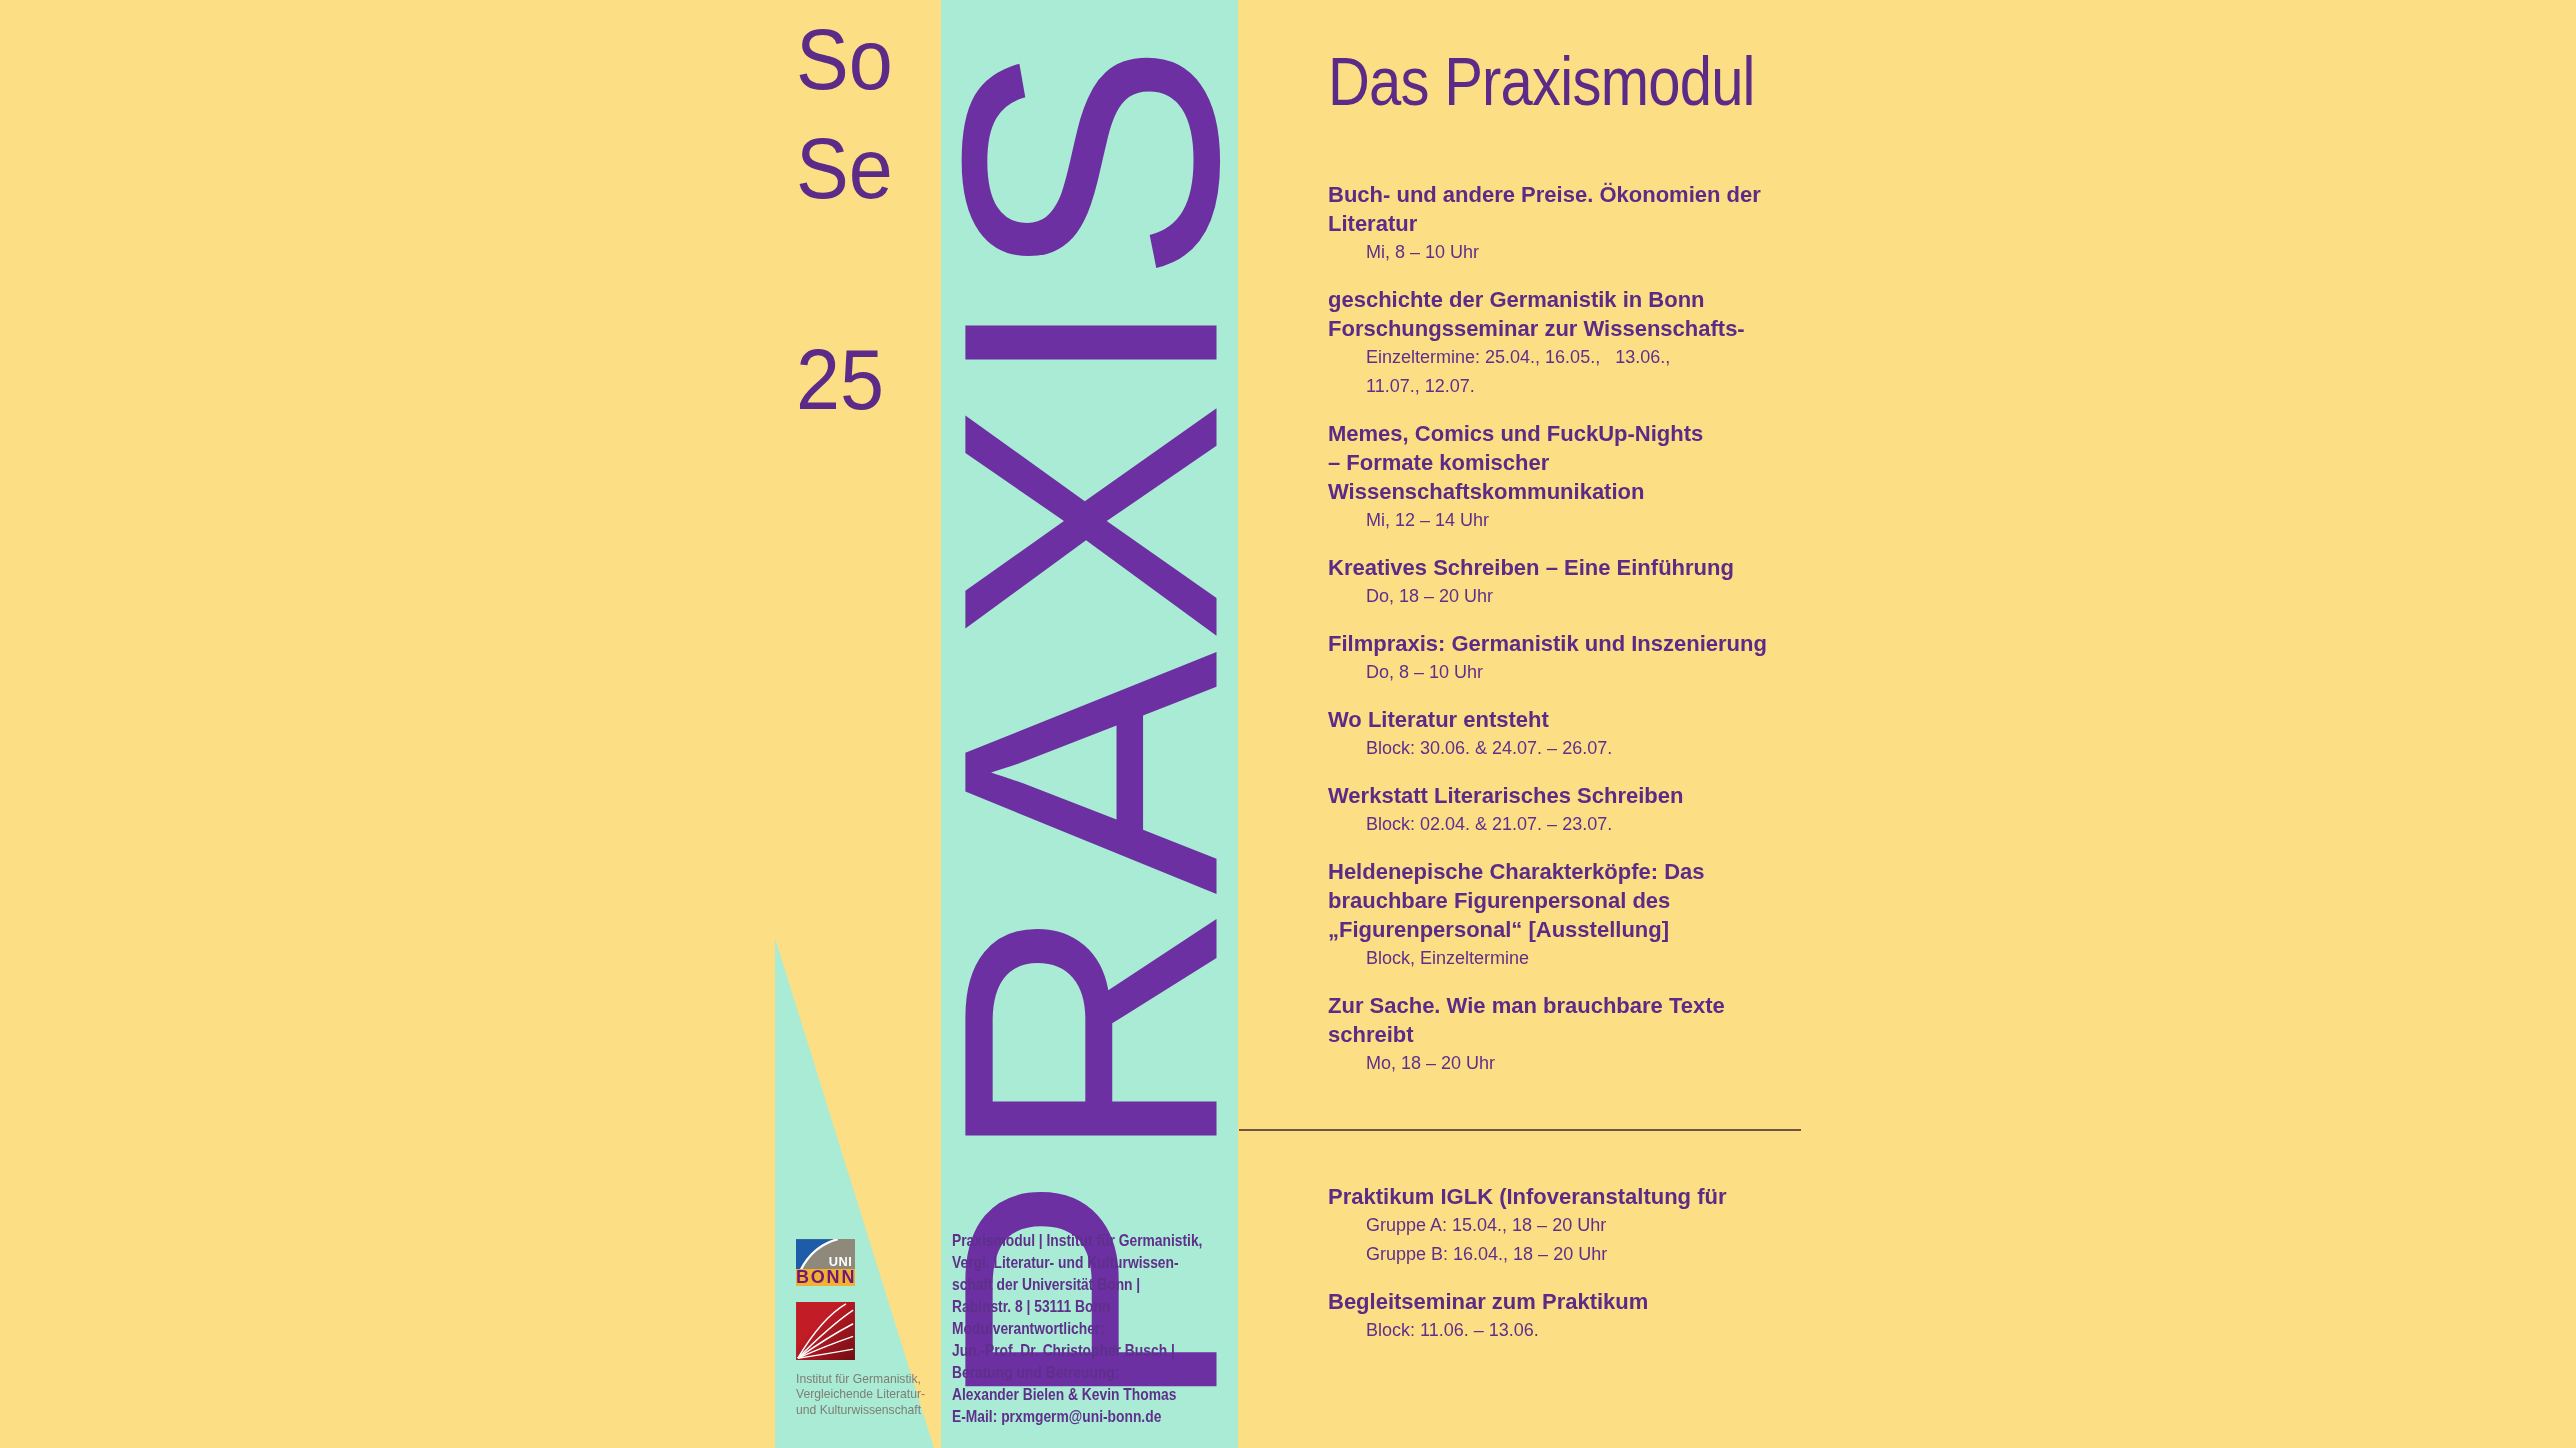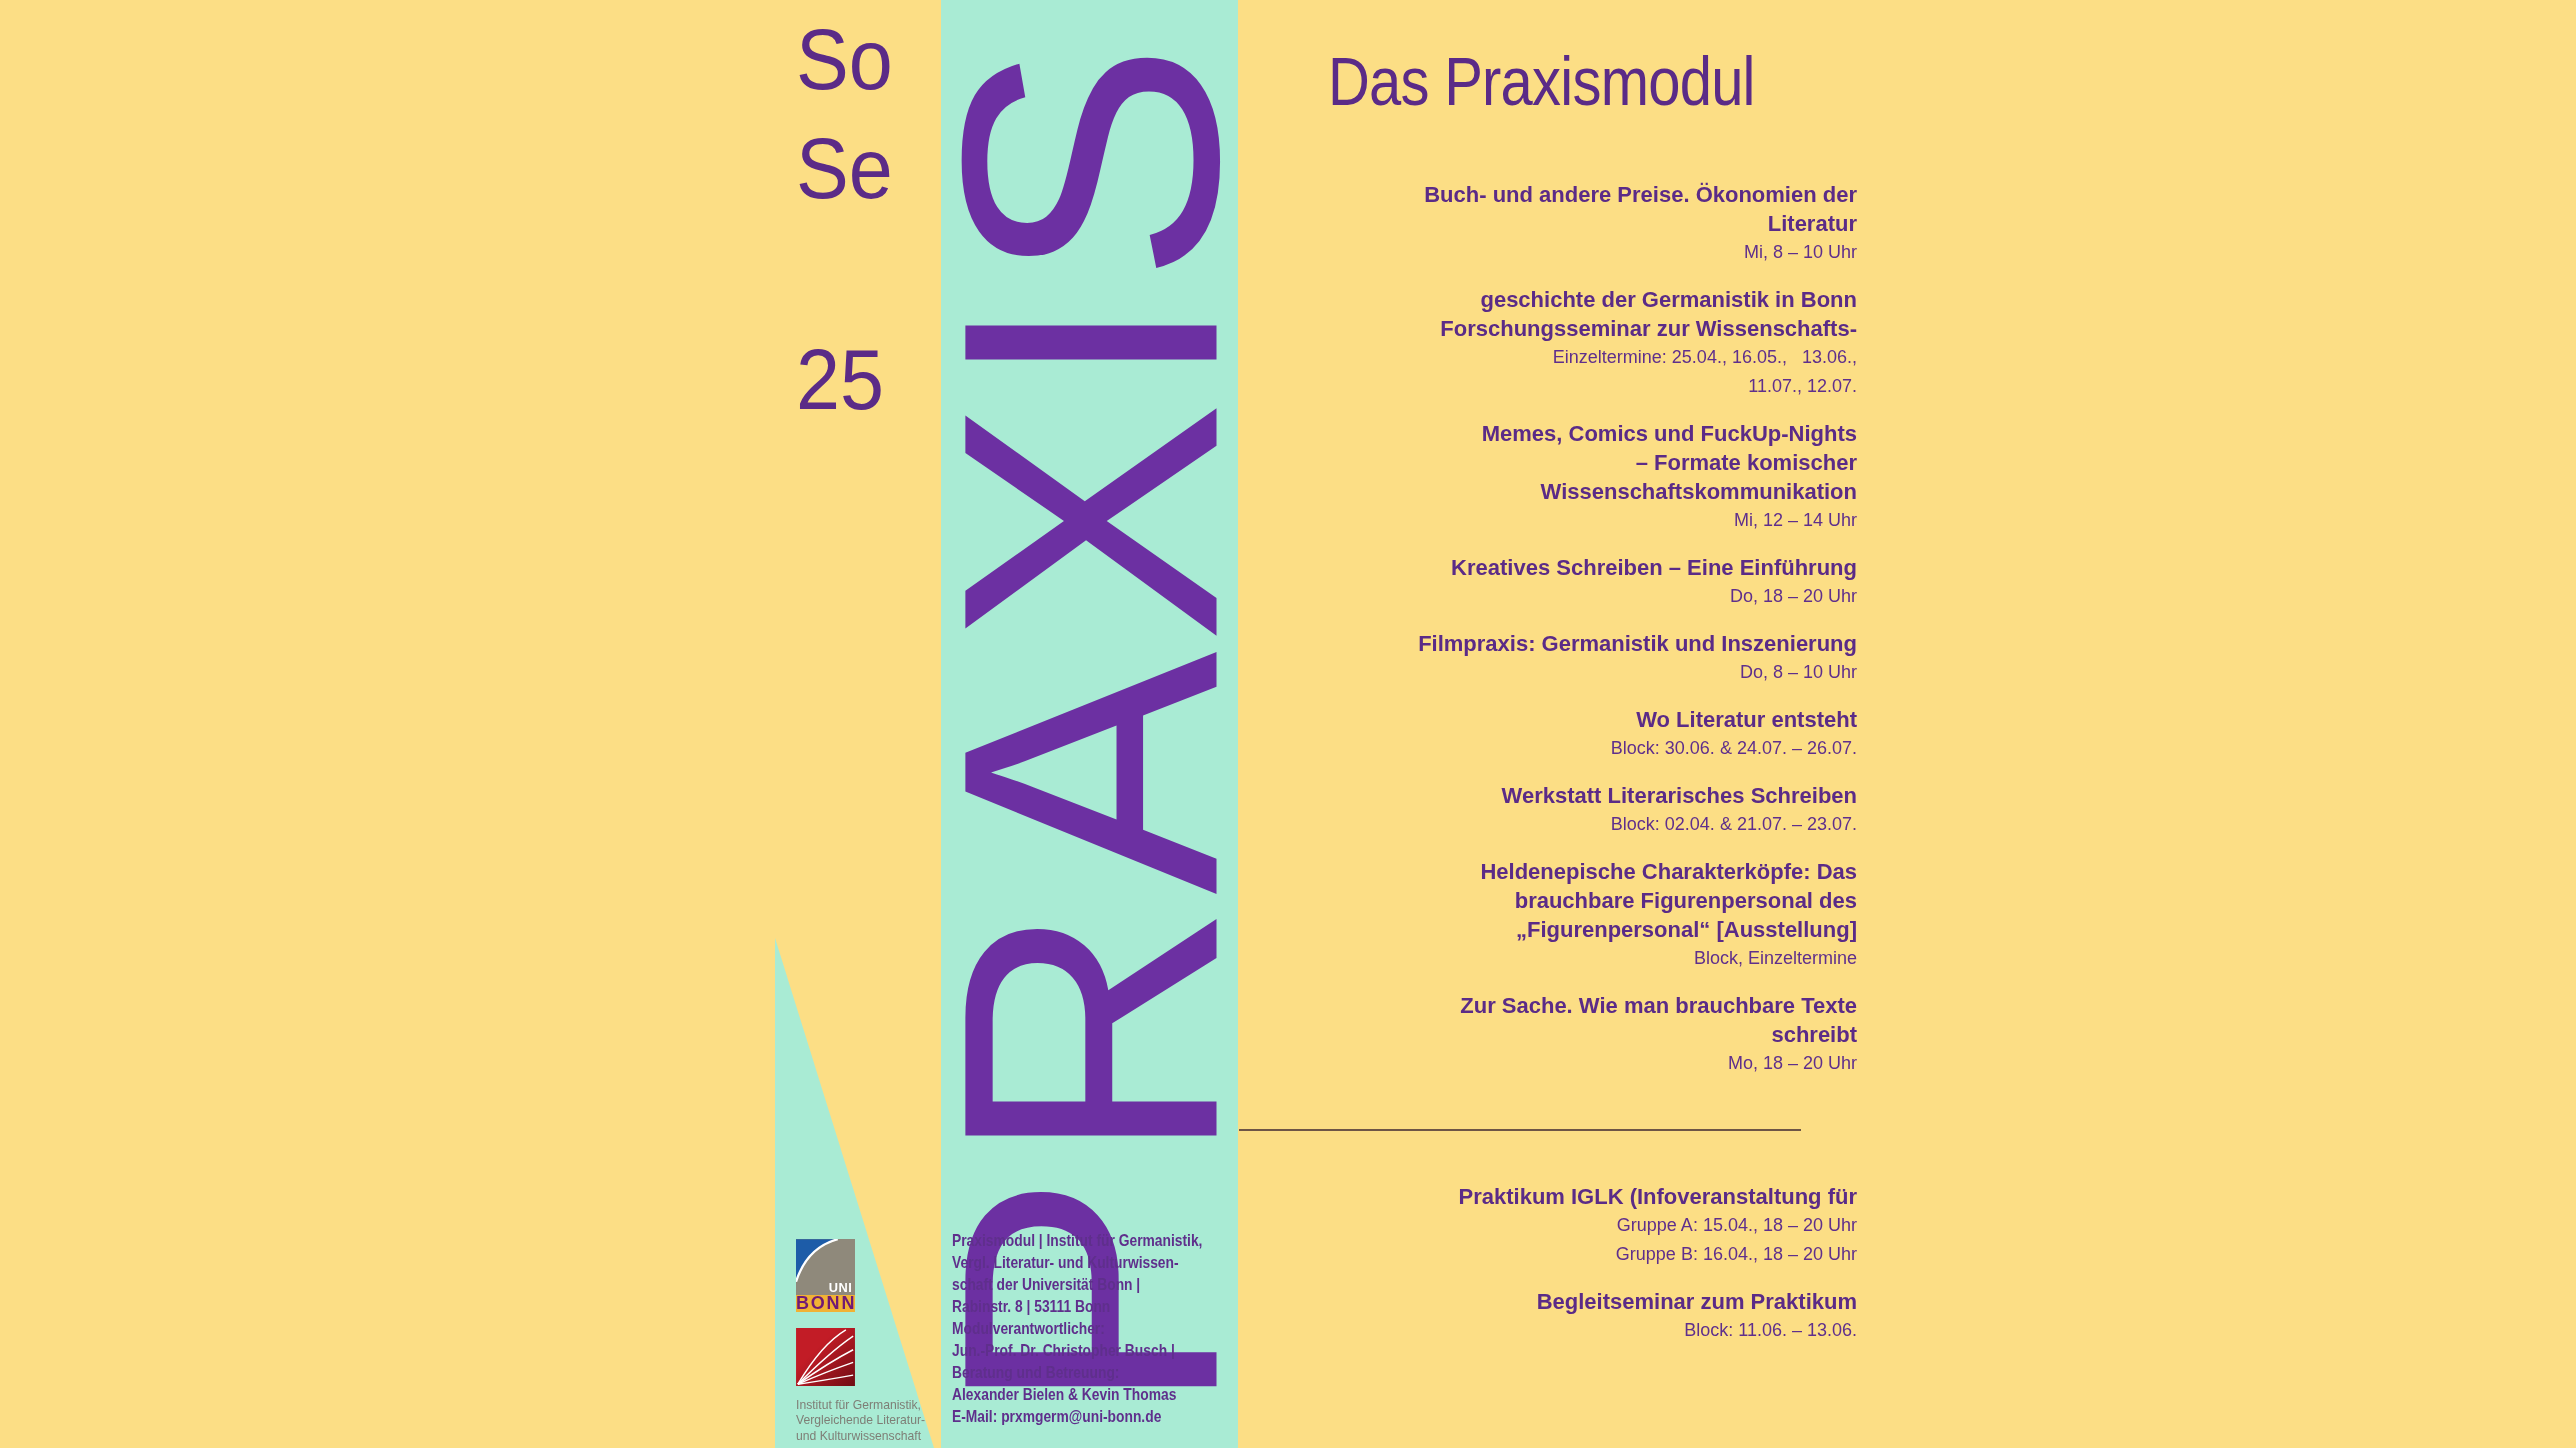--- a/index.html
+++ b/index.html
@@ -43,21 +43,21 @@
 
   
   .triangle{
     position:absolute;left:775px;top:938px;width:159px;height:510px;
     background:var(--band);
     clip-path:polygon(0 0,100% 100%,0 100%);
   }
 
   
   .logo-block{position:absolute;left:796px;top:1239px;width:164px;}
-  .uni-top{position:relative;width:59px;height:56px;background:var(--logo-grey);overflow:hidden;}
+  .uni-top{position:relative;width:59px;height:30px;background:var(--logo-grey);overflow:hidden;}
   .uni-top svg{position:absolute;left:0;top:0;}
   .uni-label{
     position:absolute;right:2.7px;bottom:0px;color:#fff;
     font-size:12.8px;font-weight:700;letter-spacing:0.5px;
   }
   .bonn-bar{
     width:59px;height:17.3px;background:var(--logo-gold);
     color:#701a75;font-size:18px;font-weight:700;letter-spacing:1.8px;
     text-align:center;line-height:17.3px;
   }
@@ -71,21 +71,21 @@
   
   .heading{
     position:absolute;left:1328px;top:47px;width:621px;
     font-size:69px;line-height:1;color:var(--text-purple);
     transform:scaleX(.84);transform-origin:0 0;letter-spacing:-0.9px;
     white-space:nowrap;font-weight:400;
   }
   .course-list{position:absolute;left:1328px;width:529px;}
   #courses-main{top:180px;}
   #courses-praktikum{top:1182px;}
-  .course-entry{margin-bottom:18px;text-align:right;}
+  .course-entry{margin-bottom:18px;}
   .course-title-line{
     font-size:22px;line-height:29px;font-weight:700;
     color:var(--text-purple);white-space:pre;
   }
   .course-detail-line{
     font-size:18px;line-height:29px;font-weight:400;
     color:var(--detail-purple);white-space:pre;padding-left:38px;
   }
   .divider{
     position:absolute;left:1239px;top:1129px;width:562px;height:2.3px;

